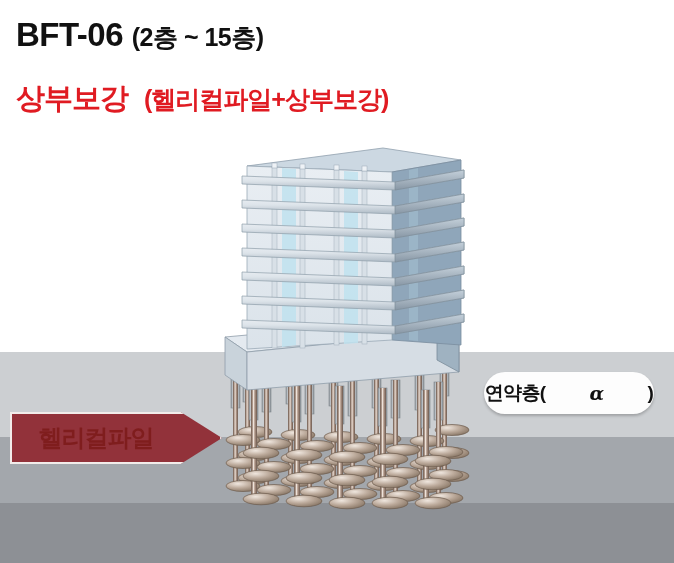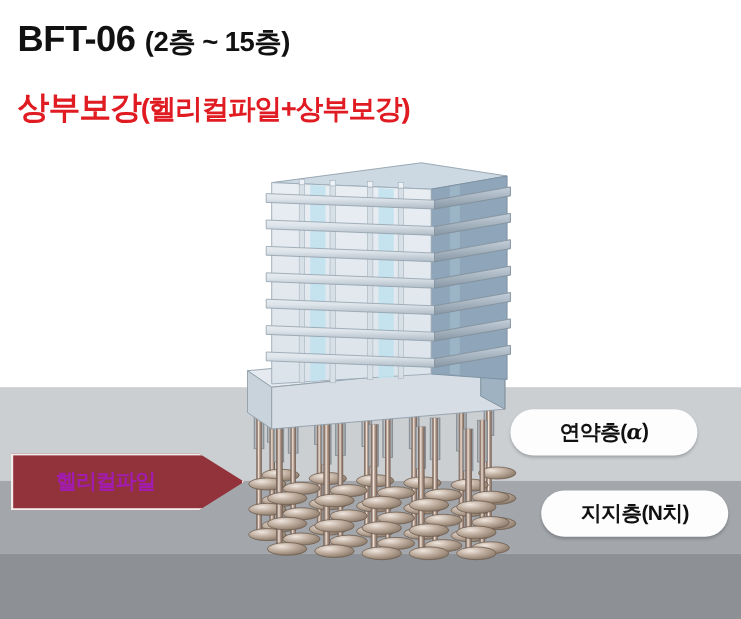--- a/index.html
+++ b/index.html
@@ -16,58 +16,58 @@
     position:absolute;left:16px;top:18px;
     font-size:33px;font-weight:700;color:#111;letter-spacing:-0.5px;
     white-space:nowrap;line-height:1;
   }
   #title-main .sub{font-size:25px;font-weight:700;}
   #title-sub{
     position:absolute;left:16px;top:84px;
     font-size:29px;font-weight:700;color:#e01b22;letter-spacing:-1px;
     white-space:nowrap;line-height:1;
   }
-  #title-sub .paren{font-size:25px;font-weight:700;}
+  #title-sub .paren{font-size:25px;font-weight:700;margin-left:16px;}
 
   
   .ground{position:absolute;left:0;width:674px;}
   #layer-soft{top:352px;height:85px;background:#cccfd2;}
   #layer-bearing{top:437px;height:66px;background:#a3a7ac;}
   #layer-rock{top:503px;height:60px;background:#8d9095;}
 
   
   .pill{
     position:absolute;
     background:#fdfdfd;
     border-radius:22px;
     box-shadow:0 2px 3px rgba(0,0,0,.22);
     display:flex;align-items:center;justify-content:center;
     font-size:19px;font-weight:700;color:#111;
     letter-spacing:-0.6px;white-space:nowrap;
   }
-  #pill-soft{left:464px;top:372px;width:170px;height:42px;}
+  #pill-soft{left:484px;top:372px;width:170px;height:42px;gap:44px;}
   #pill-bearing{left:492px;top:446px;width:170px;height:42px;}
   #pill-rock{left:492px;top:510px;width:170px;height:42px;}
   .pill .alpha{font-style:italic;font-family:"DejaVu Serif",serif;font-weight:700;}
 
   
   #arrow-banner{
     position:absolute;left:10px;top:412px;width:212px;height:52px;
   }
   #arrow-banner .shape{
     position:absolute;inset:0;
     background:#92323a;
     border:2px solid #f2ecea;
     box-sizing:border-box;
     clip-path:polygon(0 0, 80.5% 0, 100% 50%, 80.5% 100%, 0 100%);
   }
   #arrow-banner .txt{
     position:absolute;left:0;top:0;width:172px;height:52px;
     display:flex;align-items:center;justify-content:center;
-    color:#a21caf;font-size:19px;font-weight:700;letter-spacing:-1px;
+    color:#7f1d1d;font-size:24px;font-weight:700;letter-spacing:-1px;
     white-space:nowrap;
   }
 
   
   #building-figure{position:absolute;left:0;top:0;width:674px;height:563px;pointer-events:none;}
 </style>
 </head>
 <body>
 
 <div id="stage">
@@ -282,17 +282,14 @@
   <div id="arrow-banner">
     <div class="shape" style="background: rgb(146, 50, 58);"></div>
     <div class="txt">헬리컬파일</div>
   </div>
 
   <div class="pill" id="pill-soft">
     <span>연약층(</span>
       <span class="alpha">α</span>
       <span>)</span>
   </div>
-  <div class="pill" id="pill-bearing">
-    <span>지지층(N치)</span>
-  </div>
 
 </div>
 
 </body></html>

